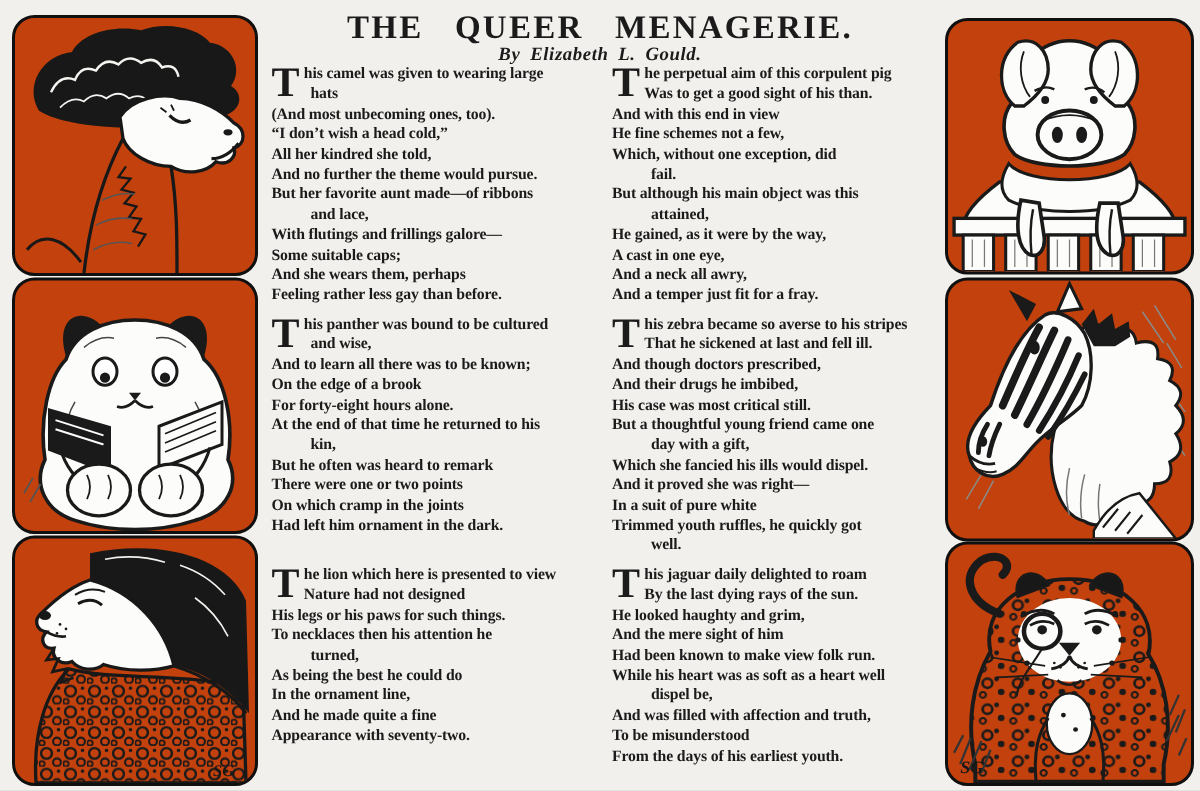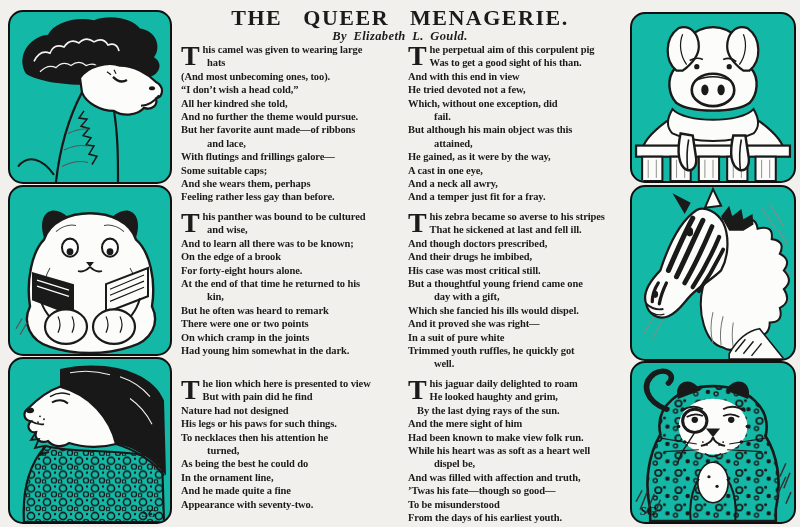--- a/index.html
+++ b/index.html
@@ -2,21 +2,21 @@
 <html><head>
 <meta charset="utf-8">
 <style>
   html,body{margin:0;padding:0;background:#d8d6d2;}
   .page{position:relative;width:800px;height:527px;background:#f1f0ec;overflow:hidden;
         font-family:"Liberation Serif",serif;color:#1b1b1b;}
   .title{position:absolute;top:5px;left:0;width:100%;text-align:center;
          font-size:22px;font-weight:700;letter-spacing:1.5px;word-spacing:14px;}
   .byline{position:absolute;top:29px;left:0;width:100%;text-align:center;
           font-size:12.5px;font-weight:700;font-style:italic;letter-spacing:.4px;word-spacing:3px;}
-  .panel{position:absolute;background:#14b8a6;border:2.5px solid #101010;border-radius:15px;overflow:hidden;}
+  .panel{position:absolute;background:#c2410c;border:2.5px solid #101010;border-radius:15px;overflow:hidden;}
   .panel svg{display:block;width:100%;height:100%;}
   .poem{position:absolute;width:226px;font-size:10.5px;font-weight:700;
         line-height:13.4px;letter-spacing:-0.1px;}
   .poem .cap{float:left;font-size:28px;line-height:23px;font-weight:700;padding:1px 3px 0 0;}
   .pline{white-space:nowrap;}
   .pline.i1{padding-left:9px;}
   .pline.i2{padding-left:26px;}
   .col1{left:181px;}
   .col2{left:408px;}
   .row1{top:43px;}
@@ -227,45 +227,44 @@
         <div class="pline i0">his panther was bound to be cultured</div>
         <div class="pline i2">and wise,</div>
         <div class="pline i0">And to learn all there was to be known;</div>
         <div class="pline i0">On the edge of a brook</div>
         <div class="pline i0">For forty-eight hours alone.</div>
         <div class="pline i0">At the end of that time he returned to his</div>
         <div class="pline i2">kin,</div>
         <div class="pline i0">But he often was heard to remark</div>
         <div class="pline i0">There were one or two points</div>
         <div class="pline i0">On which cramp in the joints</div>
-        <div class="pline i0">Had young him somewhat in the dark.</div>
+        <div class="pline i0">Had left him ornament in the dark.</div>
       </div>
   </div>
   <div class="poem col1 row3">
     <span class="cap">T</span>
       <div class="plines">
         <div class="pline i0">he lion which here is presented to view</div>
-        <div class="pline i0">But with pain did he find</div>
         <div class="pline i0">Nature had not designed</div>
         <div class="pline i0">His legs or his paws for such things.</div>
         <div class="pline i0">To necklaces then his attention he</div>
         <div class="pline i2">turned,</div>
         <div class="pline i0">As being the best he could do</div>
         <div class="pline i0">In the ornament line,</div>
         <div class="pline i0">And he made quite a fine</div>
         <div class="pline i0">Appearance with seventy-two.</div>
       </div>
   </div>
   <div class="poem col2 row1">
     <span class="cap">T</span>
       <div class="plines">
         <div class="pline i0">he perpetual aim of this corpulent pig</div>
         <div class="pline i1">Was to get a good sight of his than.</div>
         <div class="pline i0">And with this end in view</div>
-        <div class="pline i0">He tried devoted not a few,</div>
+        <div class="pline i0">He fine schemes not a few,</div>
         <div class="pline i0">Which, without one exception, did</div>
         <div class="pline i2">fail.</div>
         <div class="pline i0">But although his main object was this</div>
         <div class="pline i2">attained,</div>
         <div class="pline i0">He gained, as it were by the way,</div>
         <div class="pline i0">A cast in one eye,</div>
         <div class="pline i0">And a neck all awry,</div>
         <div class="pline i0">And a temper just fit for a fray.</div>
       </div>
   </div>
@@ -283,26 +282,25 @@
         <div class="pline i0">And it proved she was right—</div>
         <div class="pline i0">In a suit of pure white</div>
         <div class="pline i0">Trimmed youth ruffles, he quickly got</div>
         <div class="pline i2">well.</div>
       </div>
   </div>
   <div class="poem col2 row3">
     <span class="cap">T</span>
       <div class="plines">
         <div class="pline i0">his jaguar daily delighted to roam</div>
+        <div class="pline i1">By the last dying rays of the sun.</div>
         <div class="pline i0">He looked haughty and grim,</div>
-        <div class="pline i1">By the last dying rays of the sun.</div>
         <div class="pline i0">And the mere sight of him</div>
         <div class="pline i0">Had been known to make view folk run.</div>
         <div class="pline i0">While his heart was as soft as a heart well</div>
         <div class="pline i2">dispel be,</div>
         <div class="pline i0">And was filled with affection and truth,</div>
-        <div class="pline i0">’Twas his fate—though so good—</div>
         <div class="pline i0">To be misunderstood</div>
         <div class="pline i0">From the days of his earliest youth.</div>
       </div>
   </div>
 
 </div>
 
 </body></html>

